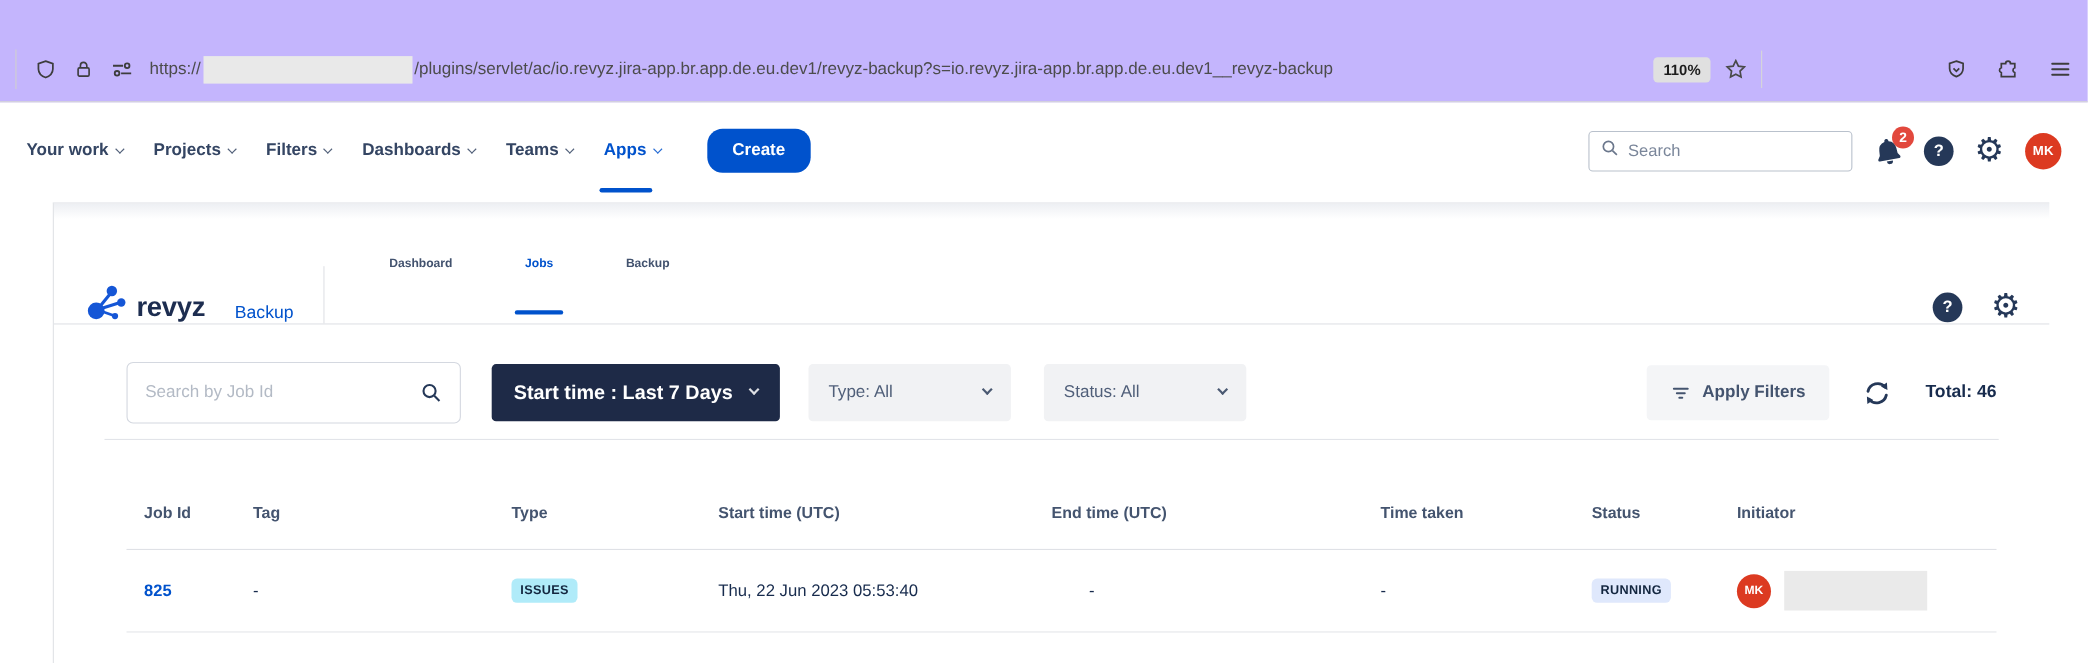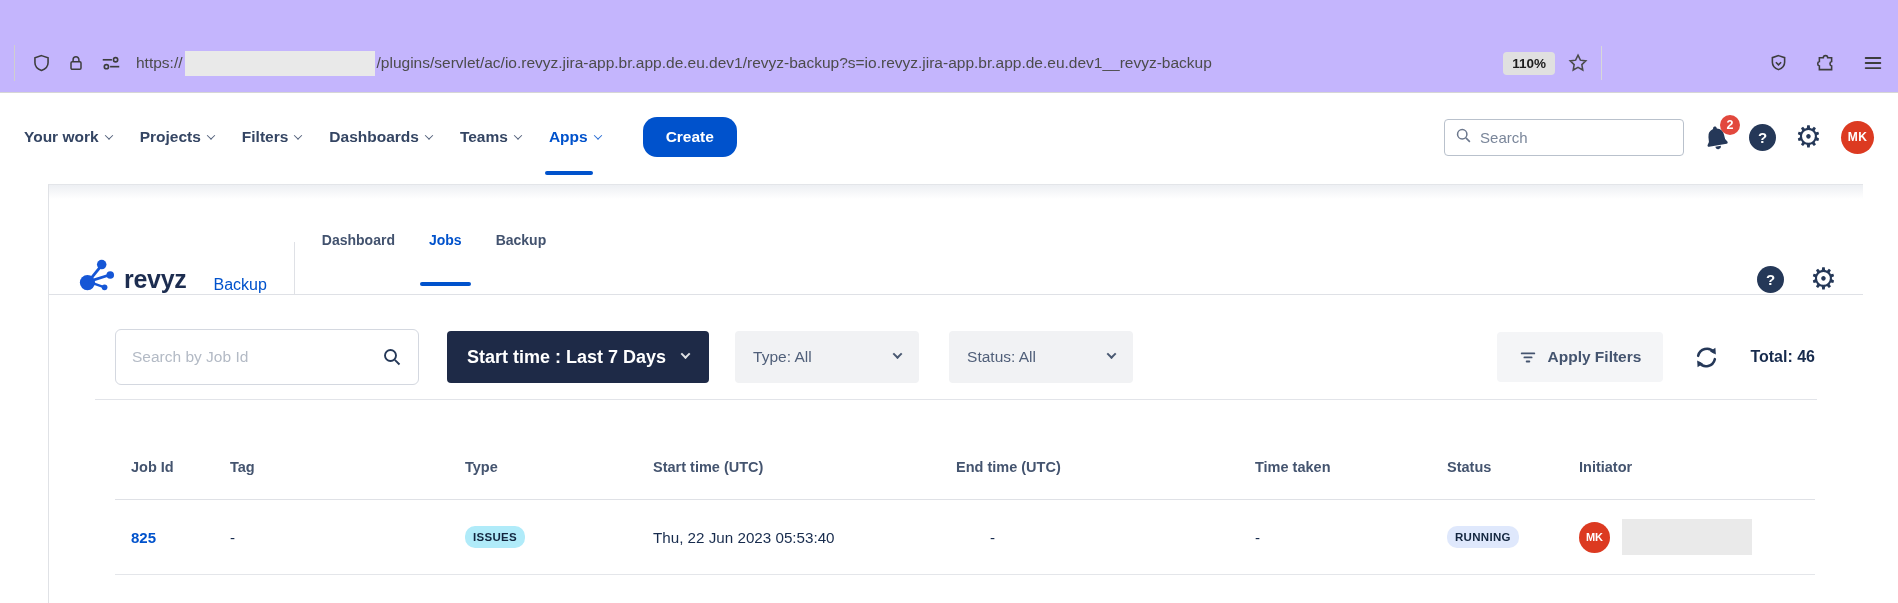--- a/index.html
+++ b/index.html
@@ -54,22 +54,22 @@
   
   .panel { margin: 3px 35px 0 48px; height: 424px; border-top: 1px solid #e3e5e9;
     border-left: 1px solid #e0e2e6; background: linear-gradient(to bottom, #edeff3 0, #ffffff 14px); }
   .app-header { height: 110px; display: flex; align-items: flex-end; padding: 0 26px;
     border-bottom: 1.5px solid #dfe1e6; }
   .brand-logo { display: inline-flex; margin-right: 7px; }
   .brand-name { font-size: 25px; font-weight: 800; color: #1d2d50; letter-spacing: -0.3px; }
   .brand-product { font-size: 16px; font-weight: 500; color: var(--accent, #0052CC); margin-left: 27px; cursor: pointer; }
   .hdr-vline { width: 1px; height: 52px; background: #dfe1e6; margin: 0 27px; }
   .tabs { display: flex; align-items: center; gap: 34px; height: 100%; }
-  .tab { position: relative; height: 100%; display: flex; align-items: center; font-size: 14px;
-    font-weight: 700; color: #42526e; cursor: pointer; }
+  .tab { position: relative; height: 100%; display: flex; align-items: center; font-size: 11px;
+    font-weight: 700; color: #42526e; cursor: pointer; margin-left: 32px; }
   .tab.active { color: var(--accent, #0052CC); }
   .tab-underline { position: absolute; left: -9px; right: -9px; bottom: 8px; height: 4px;
     background: var(--accent, #0052CC); border-radius: 2px; }
   .hdr-icons { margin-left: auto; display: flex; align-items: center; gap: 26px; }
 
   
   .filter-row { margin-top: 34px; padding: 0 48px 0 66px; display: flex; align-items: center; }
   .job-search { width: 304px; height: 56px; border: 1.5px solid #d4d8e0; border-radius: 6px;
     display: flex; align-items: center; padding: 0 16px; background: #fff; }
   .job-search input { flex: 1; border: none; outline: none; font-size: 15.5px; font-family: inherit;
@@ -94,21 +94,21 @@
   
   .table-wrap { padding: 0 48px 0 66px; }
   .grid-row { display: grid; grid-template-columns: 115px 235px 188px 303px 299px 192px 132px 1fr;
     align-items: center; }
   .thead { height: 100px; align-items: end; padding-bottom: 24px; border-bottom: 1px solid #dfe1e6; }
   .th { font-size: 14.5px; font-weight: 700; color: #44546f; }
   .trow { height: 75px; border-bottom: 1px solid #e4e6ea; font-size: 15.2px; color: #172b4d; }
   .cell-first { padding-left: 16px; }
   .job-link { color: var(--accent, #0052CC); font-weight: 700; text-decoration: none; font-size: 15px; cursor: pointer; }
   .badge { display: inline-block; font-size: 11.5px; font-weight: 800; letter-spacing: .3px;
-    color: #13263f; padding: 5px 8px; border-radius: 10px; }
+    color: #13263f; padding: 5px 8px; border-radius: 5px; }
   .badge.type { background: var(--type_badge_bg, #B0EBF9); }
   .badge.status { background: var(--status_badge_bg, #DFE8FC); }
   .end-cell { padding-left: 34px; }
   .initiator-cell { display: flex; align-items: center; gap: 12px; }
   .avatar-sm { width: 31px; height: 31px; border-radius: 50%; background: var(--avatar_red, #DC3A21);
     color: #fff; font-size: 11px; font-weight: 800; display: flex; align-items: center; justify-content: center; }
   .initiator-redacted { width: 130px; height: 36px; background: #eaeaea; }
 </style>
 </head>
 <body>

